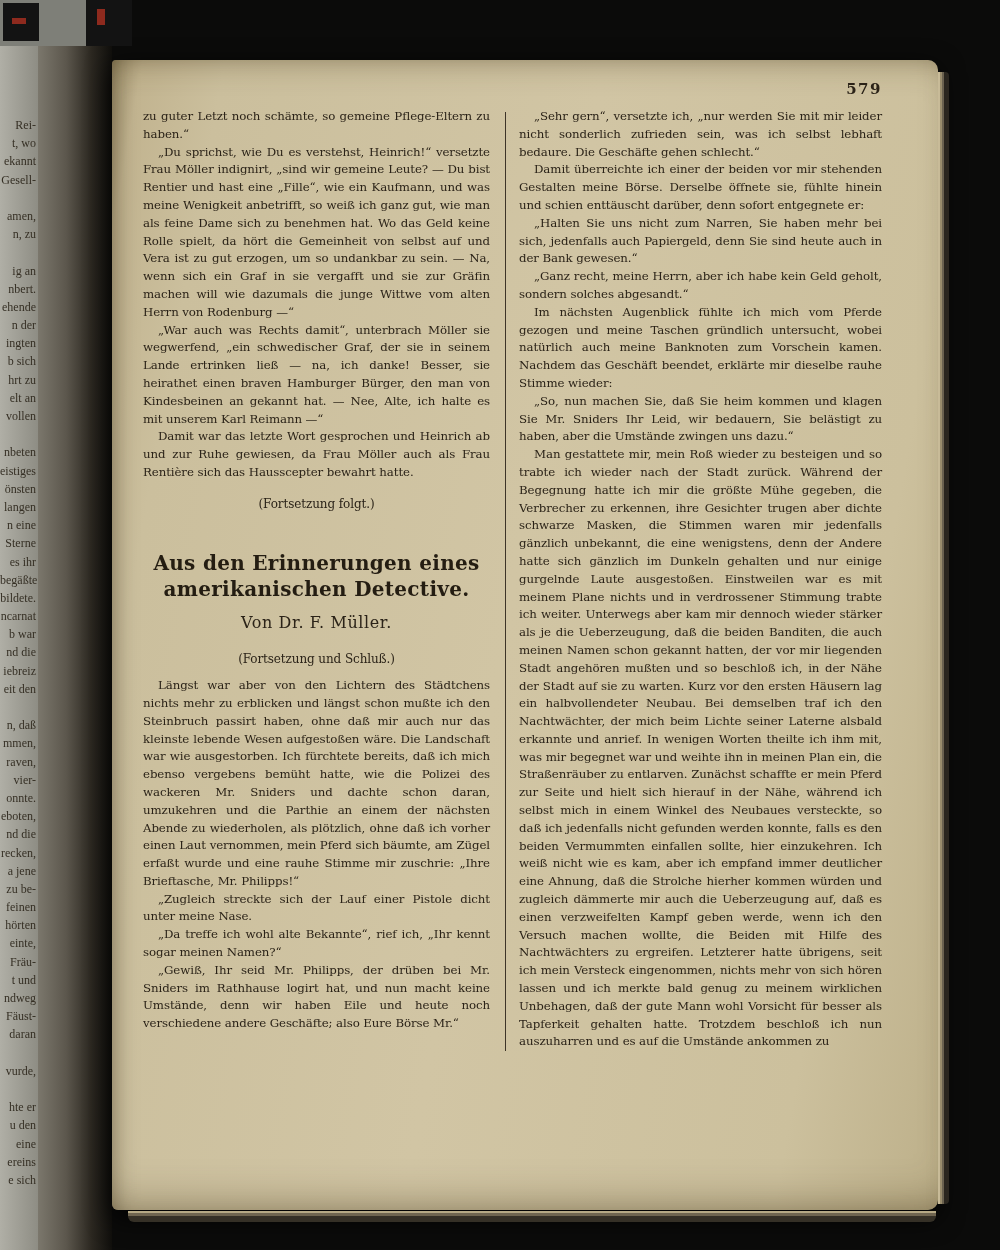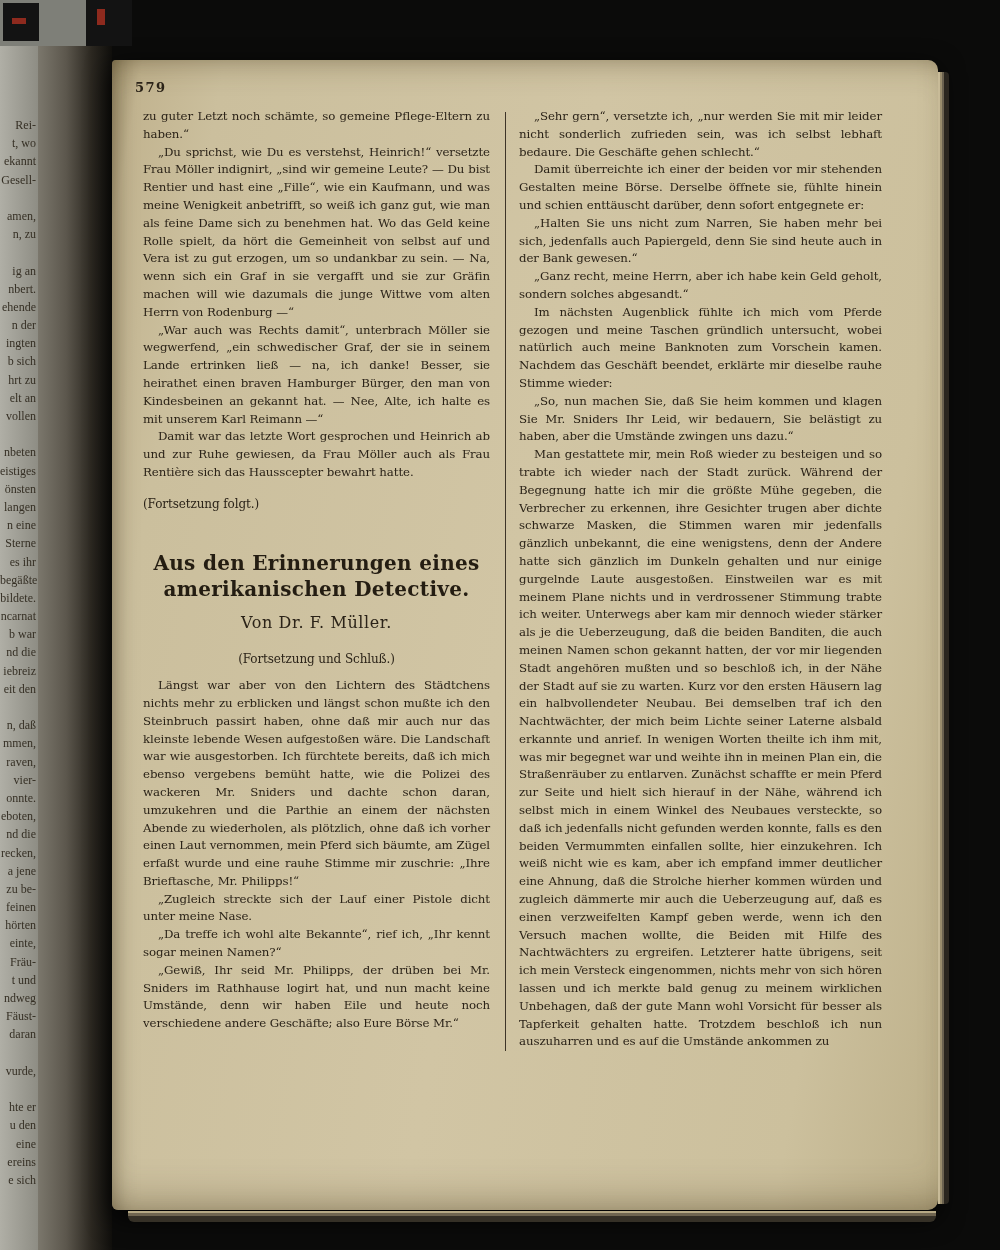--- a/index.html
+++ b/index.html
@@ -36,35 +36,35 @@
     position:absolute; left:112px; top:60px; width:826px; height:1150px;
     background:linear-gradient(100deg,#a89a75 0%, #c2b490 3%, #cbbf9d 11%, #d1c5a4 48%, #ccc09d 84%, #bdb08a 100%);
     border-radius:4px 10px 10px 6px;
     box-shadow:0 8px 26px rgba(0,0,0,.9),
       inset 0 24px 34px -26px rgba(70,55,25,.45),
       inset 0 -30px 40px -24px rgba(70,55,25,.4),
       inset 14px 0 26px -16px rgba(40,30,12,.5);
     overflow:hidden;
   }
   .pageno {
-    position:absolute; top:20px; left:23px; width:739px; text-align:left;
-    font-size:13px; font-weight:bold; letter-spacing:1.5px; color:#2b2318;
+    position:absolute; top:20px; left:31px; width:739px; text-align:right;
+    font-size:15px; font-weight:bold; letter-spacing:1.5px; color:#2b2318;
   }
   .columns { position:absolute; left:31px; top:48px; width:739px; display:flex; }
   .col {
     color:#2b2318; font-size:11.8px; line-height:17.8px;
     text-align:justify; letter-spacing:-0.1px;
   }
   .col p { margin:0; text-indent:15px; }
   .col-left { width:347px; }
   .col-right { width:363px; }
   .divider { width:1px; background:#3d3428; margin:4px 13px 0 15px; flex:none; }
   .story-paras p:first-child { text-indent:0; }
 
-  .center-note { text-align:left; margin-top:14px; font-size:12px; }
+  .center-note { text-align:center; margin-top:14px; font-size:12px; }
   .article-title {
     text-align:center; font-size:20px; line-height:26px; font-weight:bold;
     color:#241d12; margin:36px 0 8px 0; letter-spacing:.3px;
   }
   .article-title span { display:block; }
   .byline { text-align:center; font-size:16px; margin:12px; letter-spacing:.6px; }
   .section-note { text-align:center; font-size:12px; margin:20px 0 8px 0; }
 
   .page-stack-right {
     position:absolute; left:938px; top:72px; width:11px; height:1132px;

